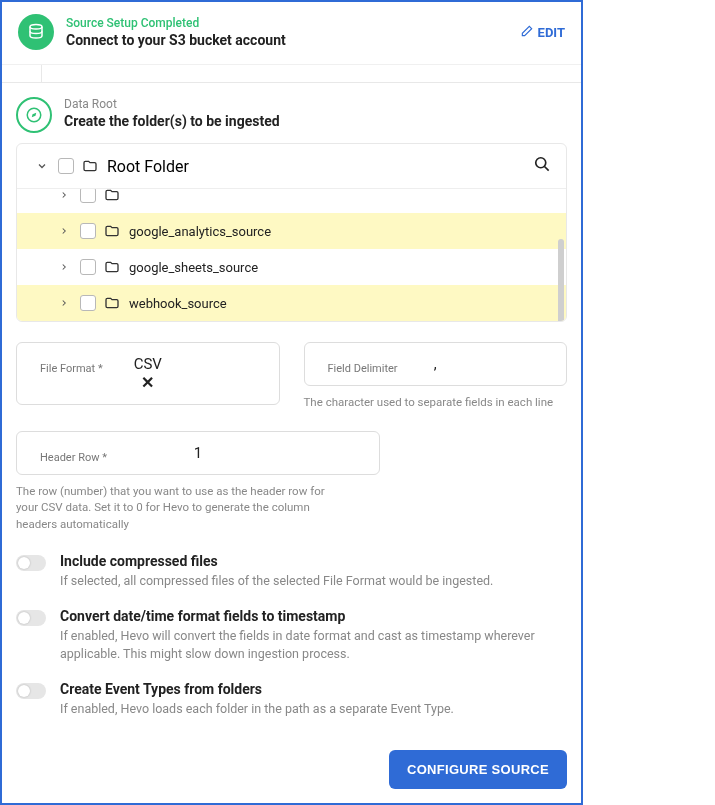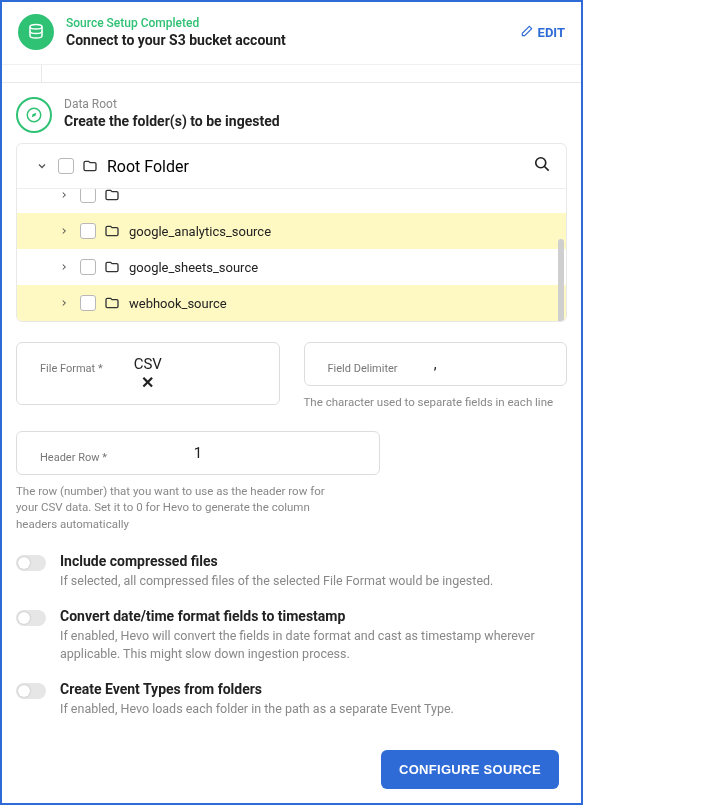--- a/index.html
+++ b/index.html
@@ -45,21 +45,21 @@
   .clear-x { color:#222; cursor:pointer; font-weight:700; font-size:16px;}
   .help { font-size:11.5px; color:#888; margin-top:8px; line-height:1.45; max-width: 330px;}
 
   .toggles { margin-top:20px; }
   .tog-row { display:flex; align-items:flex-start; gap:14px; margin-bottom:18px; }
   .toggle { width:30px; height:16px; border-radius:10px; background:#e6e6e6; position:relative; flex-shrink:0; cursor:pointer; margin-top:2px;}
   .toggle .knob { position:absolute; width:12px; height:12px; border-radius:50%; background:#fff; top:2px; left:2px; box-shadow:0 0 2px rgba(0,0,0,.25);}
   .tog-title { font-size:14px; font-weight:700; color:#222; }
   .tog-desc { font-size:12.5px; color:#888; margin-top:3px; line-height:1.45;}
 
-  .footer { position:absolute; left:0; right:8px; bottom:0; padding:10px 14px 14px; display:flex; justify-content:flex-end;}
+  .footer { position:absolute; left:0; right:0; bottom:0; padding:10px 14px 14px; display:flex; justify-content:flex-end;}
   .primary-btn { background:#2f6bd6; color:#fff; font-size:13px; font-weight:700; padding:12px 18px; border:none; border-radius:6px; cursor:pointer; letter-spacing:.3px;}
 </style>
 </head>
 <body>
 
 <div class="frame">
 
   <div class="header">
     <div class="icon-circle">
       <svg width="18" height="18" viewBox="0 0 24 24" fill="none" stroke="currentColor" stroke-width="2">

